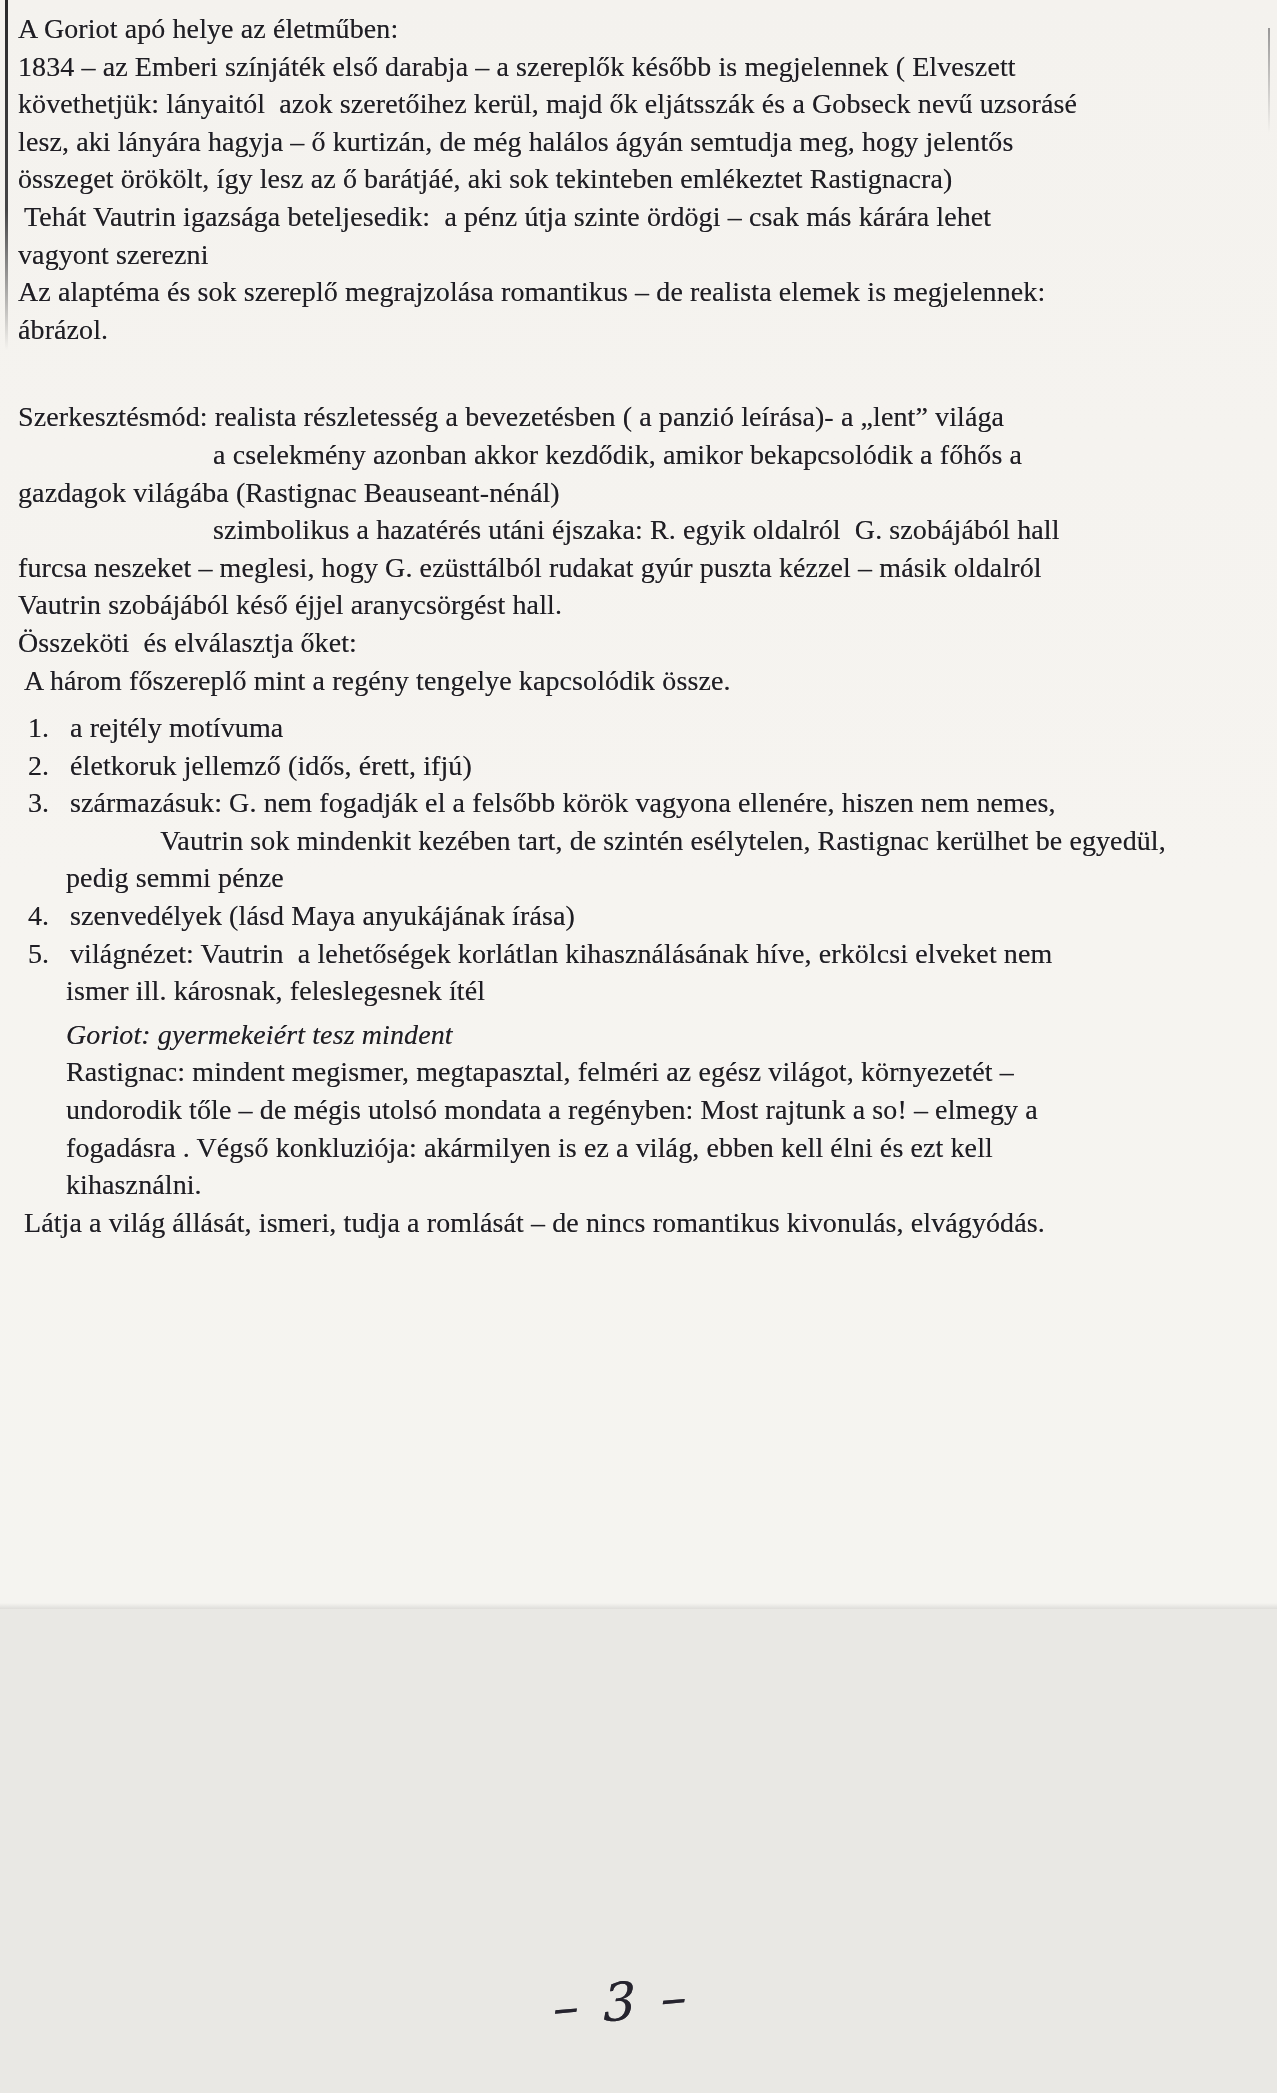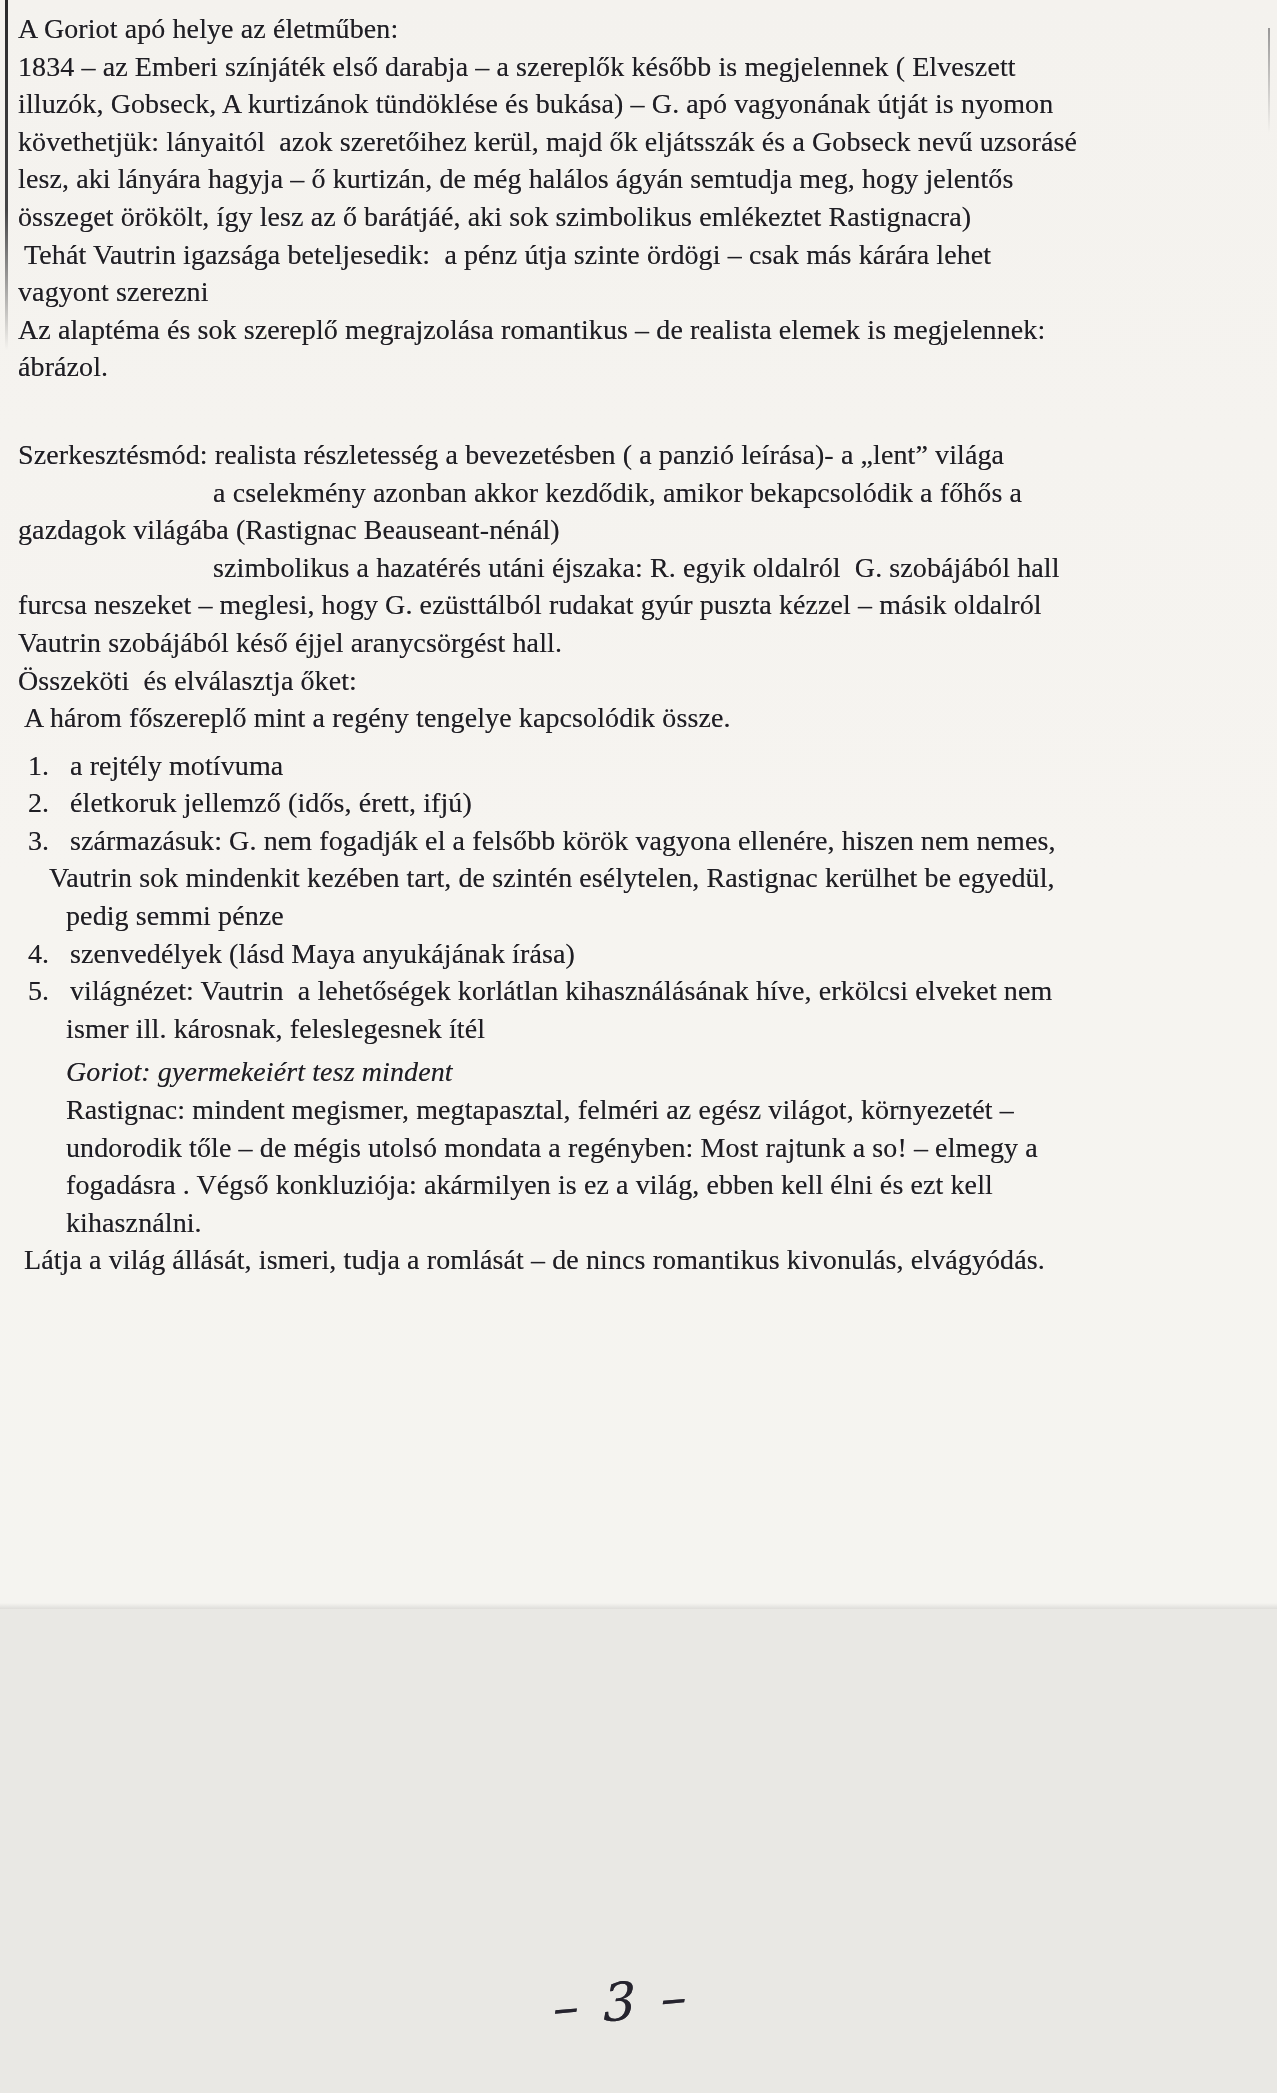--- a/index.html
+++ b/index.html
@@ -37,21 +37,21 @@
     text-shadow:0 0 .5px rgba(25,24,30,.55);
   }
   .line{white-space:pre;}
   .line.s0{padding-left:18px;}
   .line.s0a{padding-left:24px;}
   .line.deep{padding-left:213px;}
   .line.blank{height:50px;}
   .line.num{padding-left:28px;}
   .line.num .num-label{display:inline-block;width:42px;}
   .line.cont{padding-left:66px;}
-  .line.cont2{padding-left:49px;}
+  .line.cont2{padding-left:49px;text-align:center;}
   .line.first-num{margin-top:10px;}
   .line.p3{margin-top:6px;font-style:italic;}
   .page-number{
     position:absolute;left:522px;top:1972px;width:200px;height:90px;
     font-family:"DejaVu Serif",serif;
     font-style:italic;
     font-size:52px;
     letter-spacing:4px;
     color:#26242e;
     transform:rotate(-5deg) skewX(-4deg);
@@ -63,24 +63,23 @@
 <body>
 
 <div class="page">
   <div class="edge-left"></div>
   <div class="edge-right"></div>
   <div class="edge-bottom"></div>
 
   <div class="text-body">
       <div class="line s0">A Goriot apó helye az életműben:</div>
       <div class="line s0">1834 – az Emberi színjáték első darabja – a szereplők később is megjelennek ( Elveszett</div>
-      <div class="line s0">illuzók, Gobseck, A kurtizánok tündöklése és bukása) – G. apó vagyonának útját is nyomon</div>
       <div class="line s0">követhetjük: lányaitól  azok szeretőihez kerül, majd ők eljátsszák és a Gobseck nevű uzsorásé</div>
       <div class="line s0">lesz, aki lányára hagyja – ő kurtizán, de még halálos ágyán semtudja meg, hogy jelentős</div>
-      <div class="line s0">összeget örökölt, így lesz az ő barátjáé, aki sok szimbolikus emlékeztet Rastignacra)</div>
+      <div class="line s0">összeget örökölt, így lesz az ő barátjáé, aki sok tekinteben emlékeztet Rastignacra)</div>
       <div class="line s0a">Tehát Vautrin igazsága beteljesedik:  a pénz útja szinte ördögi – csak más kárára lehet</div>
       <div class="line s0">vagyont szerezni</div>
       <div class="line s0">Az alaptéma és sok szereplő megrajzolása romantikus – de realista elemek is megjelennek:</div>
       <div class="line s0">ábrázol.</div>
       <div class="line blank"></div>
       <div class="line s0">Szerkesztésmód: realista részletesség a bevezetésben ( a panzió leírása)- a „lent” világa</div>
       <div class="line deep">a cselekmény azonban akkor kezdődik, amikor bekapcsolódik a főhős a</div>
       <div class="line s0">gazdagok világába (Rastignac Beauseant-nénál)</div>
       <div class="line deep">szimbolikus a hazatérés utáni éjszaka: R. egyik oldalról  G. szobájából hall</div>
       <div class="line s0">furcsa neszeket – meglesi, hogy G. ezüsttálból rudakat gyúr puszta kézzel – másik oldalról</div>

